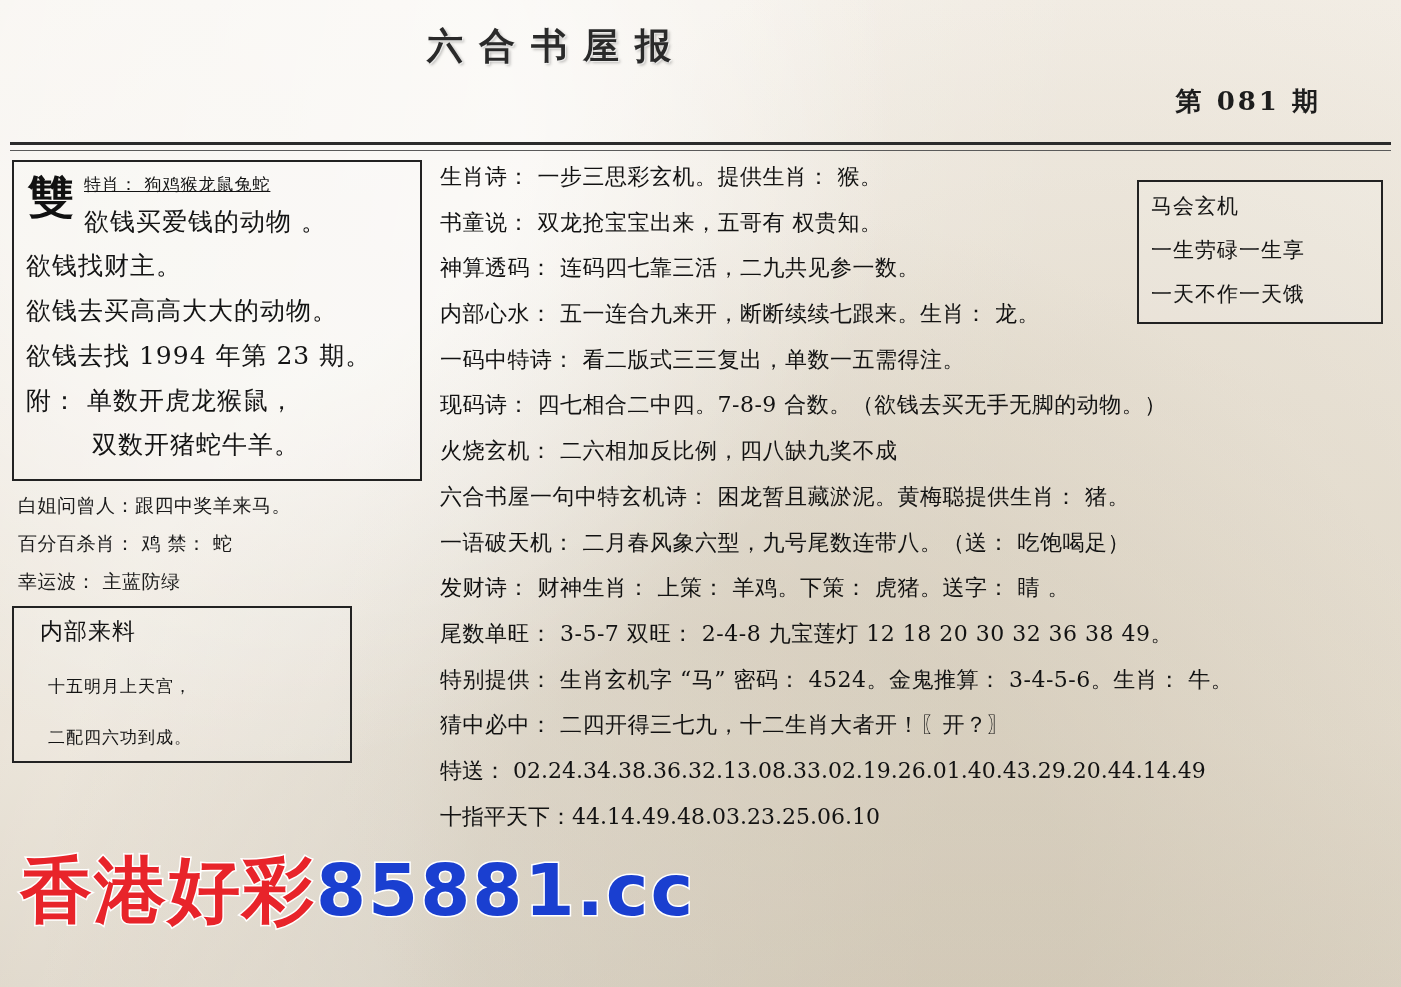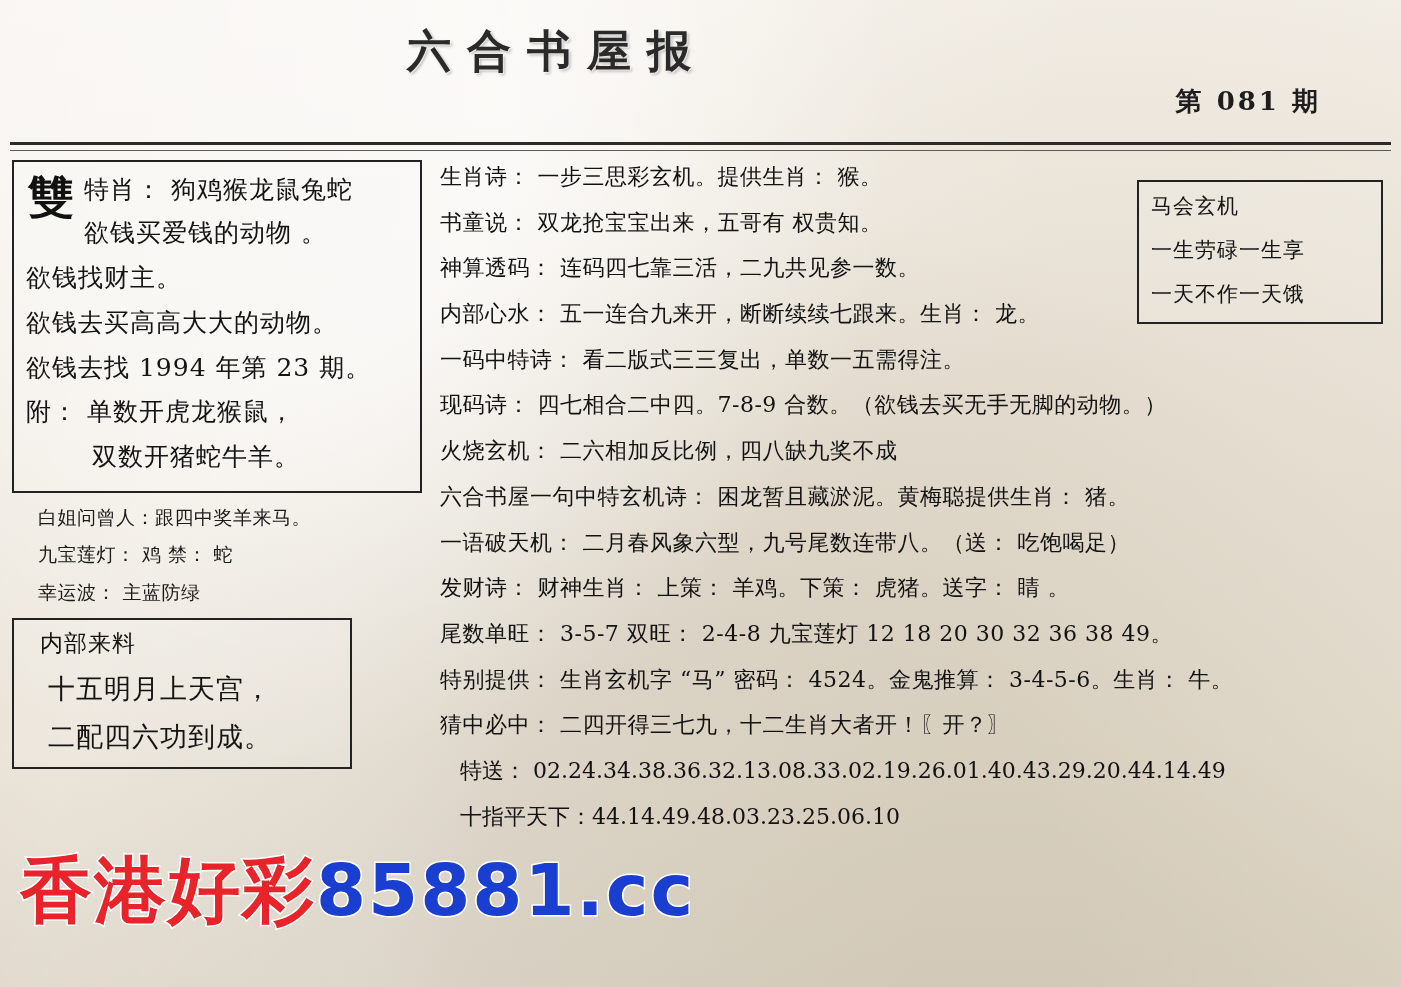--- a/index.html
+++ b/index.html
@@ -33,21 +33,21 @@
     pointer-events: none;
   }
   .masthead {
     position: absolute;
     top: 22px;
     left: 0;
     width: 1114px;
     text-align: center;
     font-family: "DejaVu Serif", "Liberation Serif", serif;
     font-weight: bold;
-    font-size: 44px;
+    font-size: 36px;
     letter-spacing: 16px;
     color: #2a2a2a;
     text-shadow: 1px 1px 0 rgba(255,255,255,0.6), 2px 2px 3px rgba(0,0,0,0.25);
   }
   .issue {
     position: absolute;
     top: 84px;
     right: 80px;
     font-family: "DejaVu Serif", "Liberation Serif", serif;
     font-size: 26px;
@@ -85,40 +85,40 @@
     font-family: "DejaVu Serif", "Liberation Serif", serif;
     font-size: 46px;
     font-weight: bold;
     line-height: 1;
     float: left;
     margin: 2px 10px 0 2px;
     color: #111;
   }
   .lead-line {
     font-family: "DejaVu Serif", "Liberation Serif", serif;
-    font-size: 25px;
+    font-size: 17px;
     color: #141414;
     line-height: 1.45;
     letter-spacing: 1px;
+    text-decoration: underline;
   }
   .lcline {
     font-family: "DejaVu Serif", "Liberation Serif", serif;
     font-size: 25px;
     color: #141414;
     line-height: 1.55;
     letter-spacing: 1px;
     margin-top: 6px;
   }
   .lcline.indent {
     padding-left: 66px;
   }
   .small-lines {
     margin-top: 12px;
     padding-left: 6px;
-    margin-left: 20px;
   }
   .small-line {
     font-family: "DejaVu Serif", "Liberation Serif", serif;
     font-size: 19px;
     color: #1b1b1b;
     line-height: 1.3;
     margin-bottom: 13px;
     letter-spacing: 0.5px;
   }
   .inner-box {
@@ -129,24 +129,24 @@
     background: rgba(255,255,255,0.10);
   }
   .inner-title {
     font-family: "DejaVu Serif", "Liberation Serif", serif;
     font-size: 23px;
     color: #141414;
     letter-spacing: 1px;
   }
   .inner-line {
     font-family: "DejaVu Serif", "Liberation Serif", serif;
-    font-size: 27px;
-    color: #141414;
-    letter-spacing: 1px;
-    margin-top: 12px;
+    font-size: 17px;
+    color: #141414;
+    letter-spacing: 1px;
+    margin-top: 28px;
     padding-left: 8px;
   }
 
   
   .main-col {
     position: absolute;
     left: 440px;
     top: 162px;
     width: 900px;
   }
@@ -154,21 +154,20 @@
     font-family: "DejaVu Serif", "Liberation Serif", serif;
     font-size: 22px;
     color: #121212;
     line-height: 1.35;
     margin-bottom: 16px;
     letter-spacing: 0.5px;
     white-space: nowrap;
   }
   .mline.narrow {
     letter-spacing: 0px;
-    margin-left: 20px;
   }
 
   
   .right-box {
     position: absolute;
     right: 18px;
     top: 180px;
     width: 220px;
     border: 2px solid #222;
     padding: 10px 10px 14px 12px;
@@ -233,21 +232,21 @@
       <div class="lcline">欲钱买爱钱的动物 。</div>
       <div class="lcline">欲钱找财主。</div>
       <div class="lcline">欲钱去买高高大大的动物。</div>
       <div class="lcline">欲钱去找 1994 年第 23 期。</div>
       <div class="lcline">附： 单数开虎龙猴鼠，</div>
       <div class="lcline indent">双数开猪蛇牛羊。</div>
     </div>
 
     <div class="small-lines">
       <div class="small-line">白姐问曾人：跟四中奖羊来马。</div>
-      <div class="small-line">九宝莲灯： 鸡 禁： 蛇</div>
+      <div class="small-line">百分百杀肖： 鸡 禁： 蛇</div>
       <div class="small-line">幸运波： 主蓝防绿</div>
     </div>
 
     <div class="inner-box">
       <div class="inner-title">内部来料</div>
       <div class="inner-line">十五明月上天宫，</div>
       <div class="inner-line">二配四六功到成。</div>
     </div>
   </div>
 

